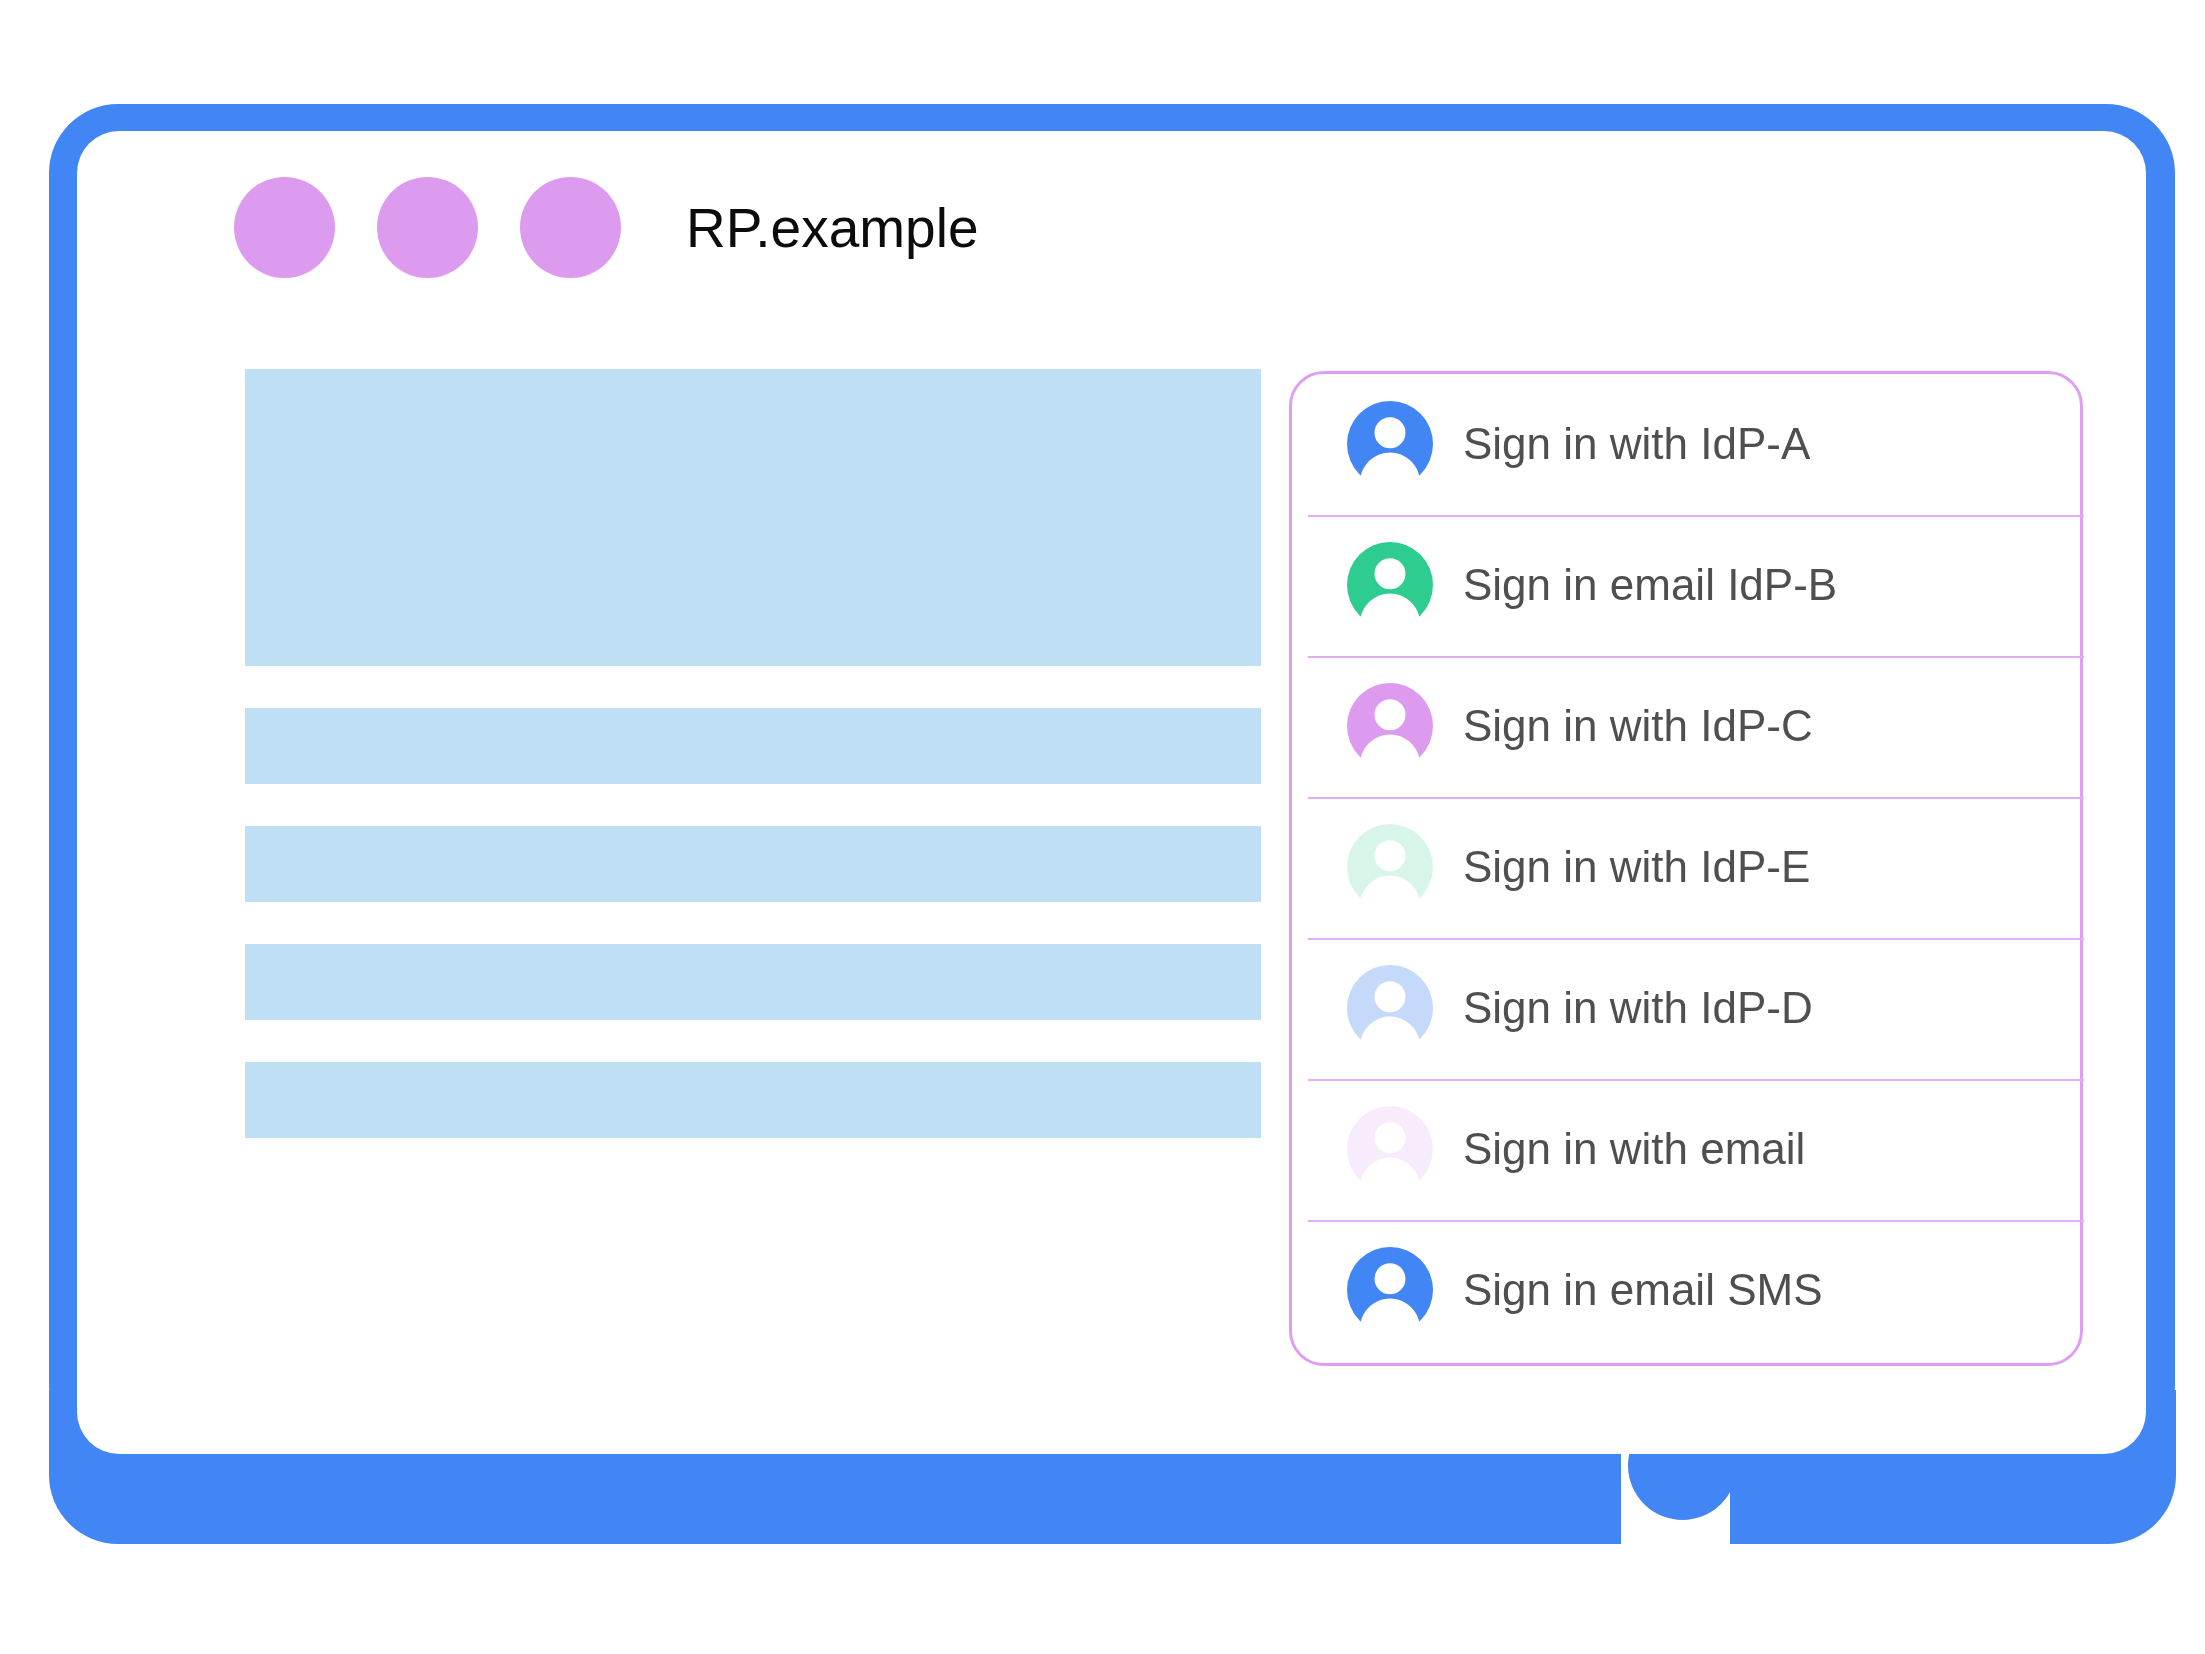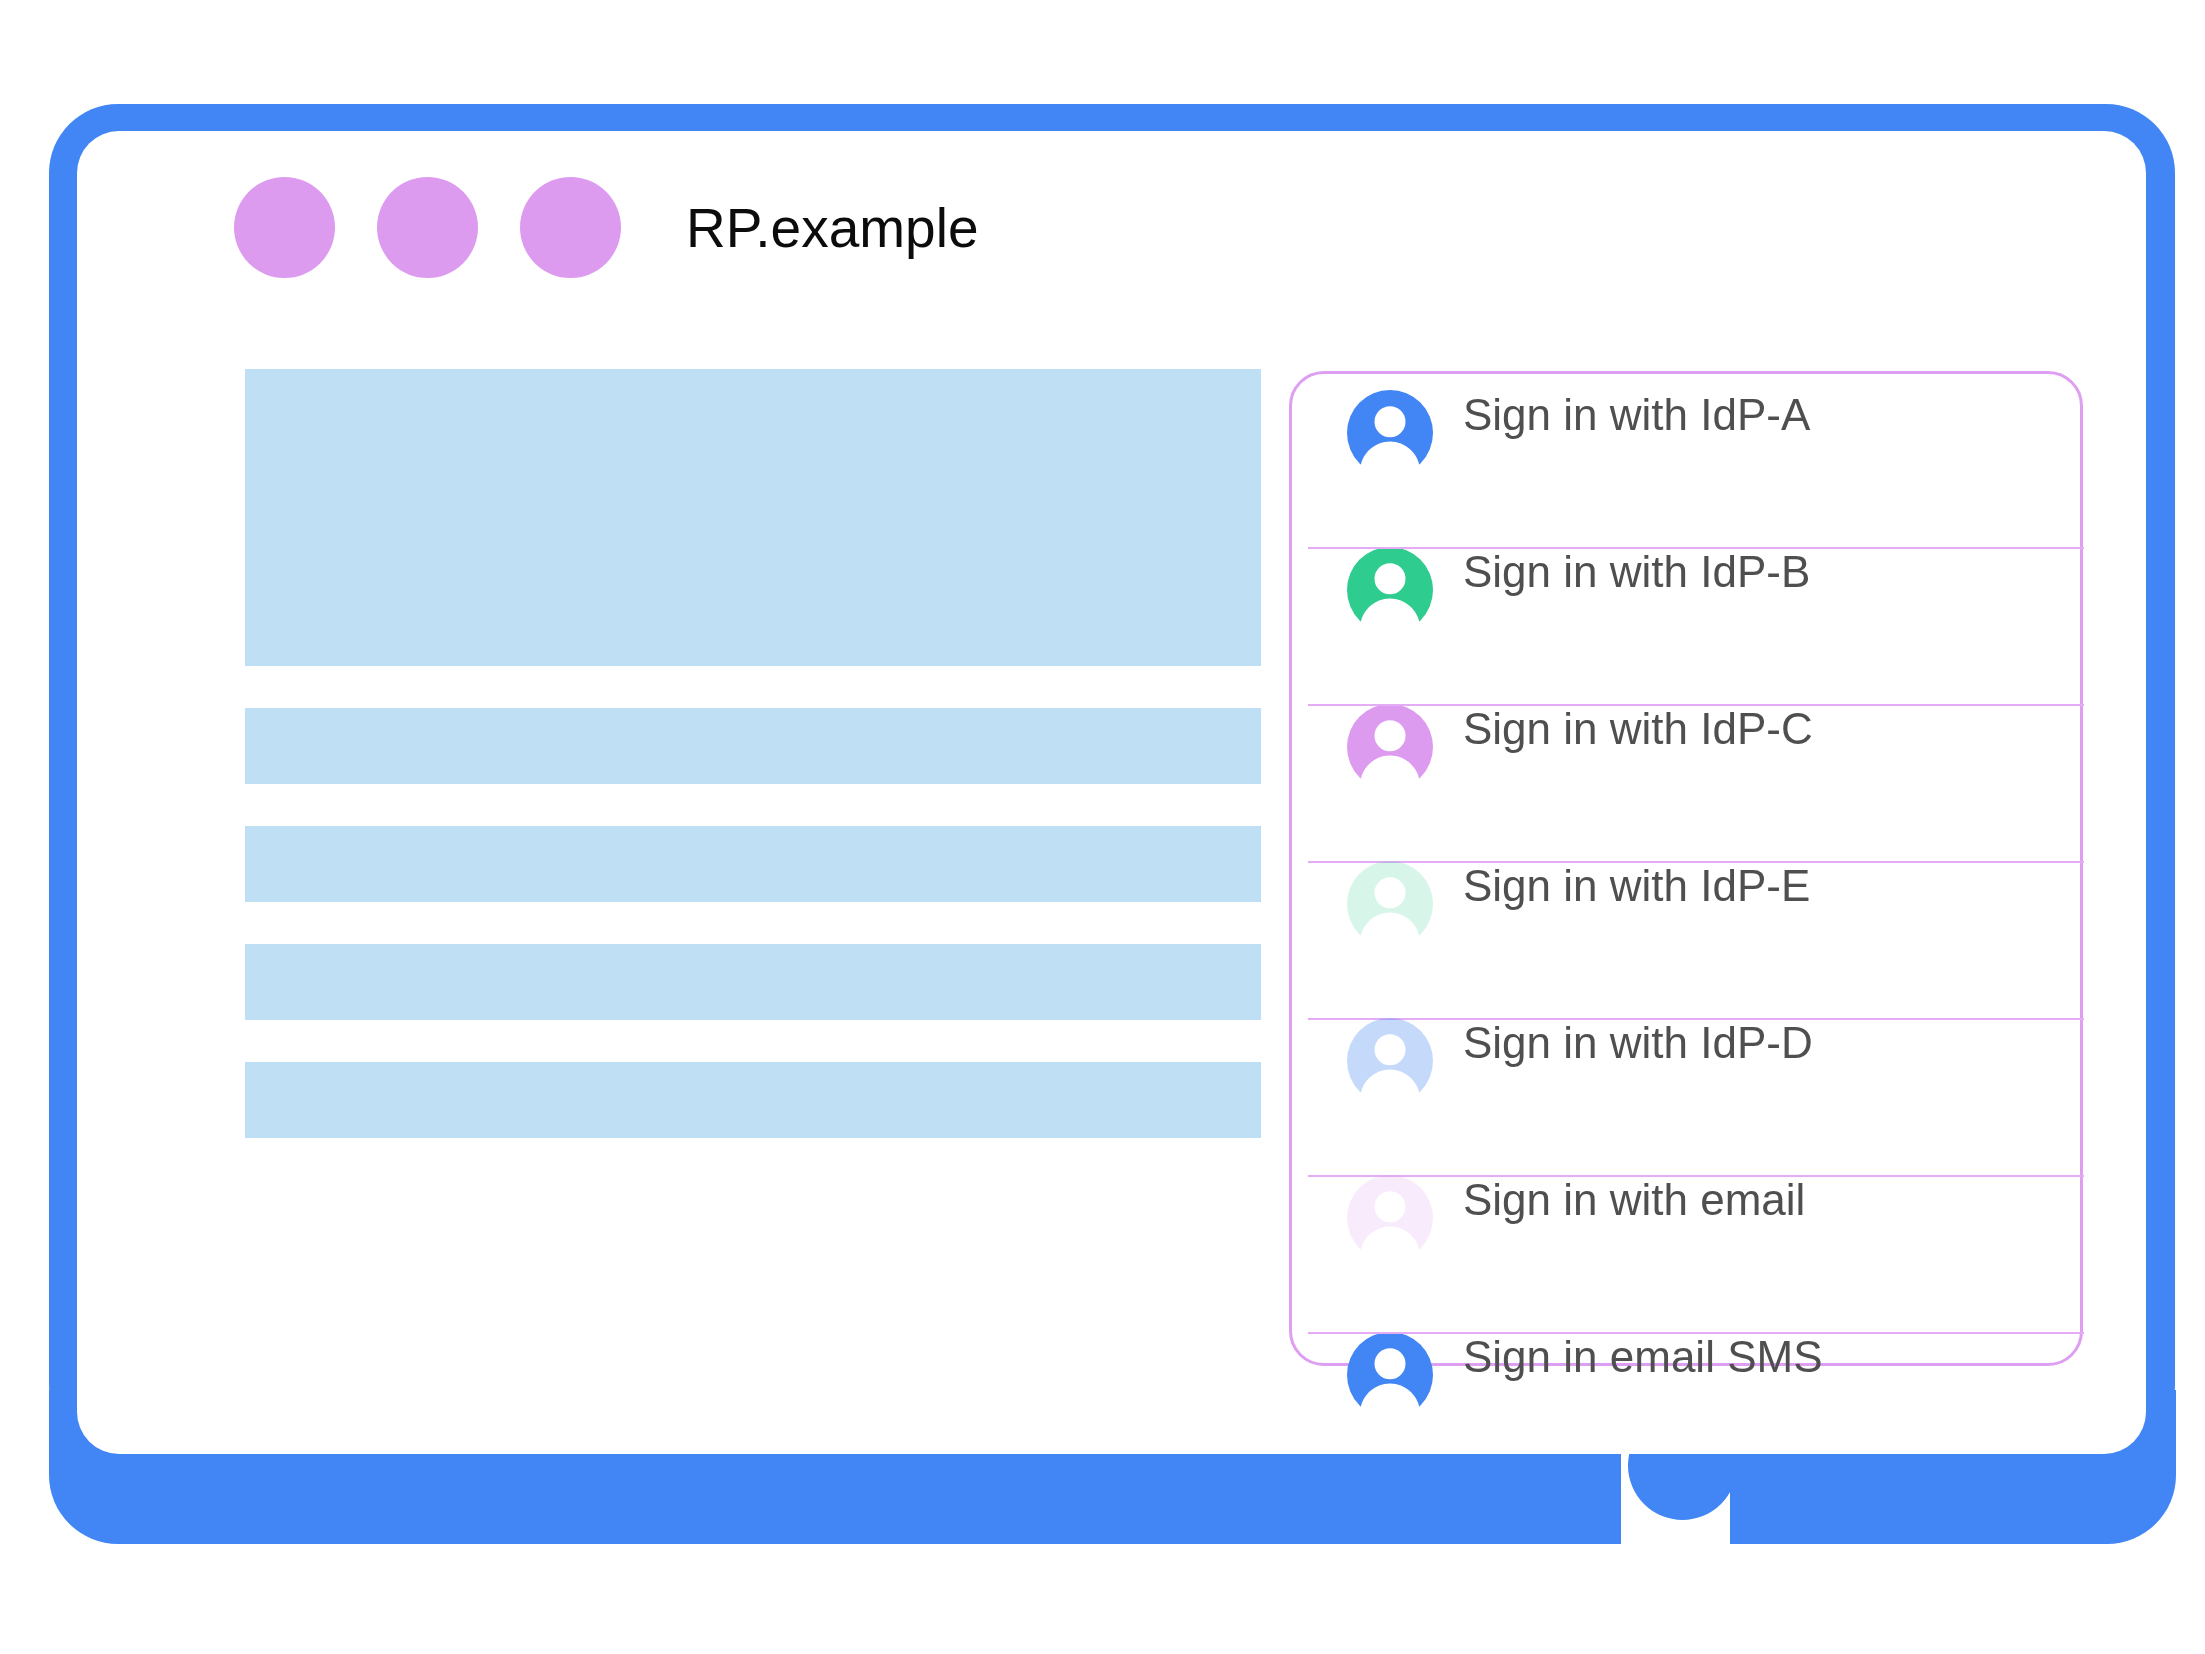--- a/index.html
+++ b/index.html
@@ -132,25 +132,24 @@
     width: 794px;
     height: 995px;
     border: 3.5px solid #DE9EF2;
     border-radius: 35px;
     background: #ffffff;
     box-sizing: border-box;
   }
   .account-item {
     position: relative;
     display: flex;
-    align-items: flex-start;
+    align-items: center;
     height: 141px;
     padding-left: 55px;
     box-sizing: border-box;
-    margin-top: 16px;
   }
   .account-item + .account-item::before {
     content: "";
     position: absolute;
     left: 16px;
     right: -3.5px;
     top: 0;
     height: 2.6px;
     background: #E3ACF4;
   }
@@ -207,21 +206,21 @@
           <span class="account-label">Sign in with IdP-A</span>
         </div>
         <div class="account-item">
           <span class="avatar" style="opacity: 1;">
             <svg viewBox="0 0 100 100">
               <circle cx="50" cy="50" r="50" fill="#2ECC8F"></circle>
               <circle cx="50" cy="37" r="18" fill="#ffffff"></circle>
               <path d="M50 60 C 68 60 82 74 84 88 A 50 50 0 0 1 16 88 C 18 74 32 60 50 60 Z" fill="#ffffff"></path>
             </svg>
           </span>
-          <span class="account-label">Sign in with IdP-B</span>
+          <span class="account-label">Sign in email IdP-B</span>
         </div>
         <div class="account-item">
           <span class="avatar" style="opacity: 1;">
             <svg viewBox="0 0 100 100">
               <circle cx="50" cy="50" r="50" fill="#DD9BF0"></circle>
               <circle cx="50" cy="37" r="18" fill="#ffffff"></circle>
               <path d="M50 60 C 68 60 82 74 84 88 A 50 50 0 0 1 16 88 C 18 74 32 60 50 60 Z" fill="#ffffff"></path>
             </svg>
           </span>
           <span class="account-label">Sign in with IdP-C</span>

